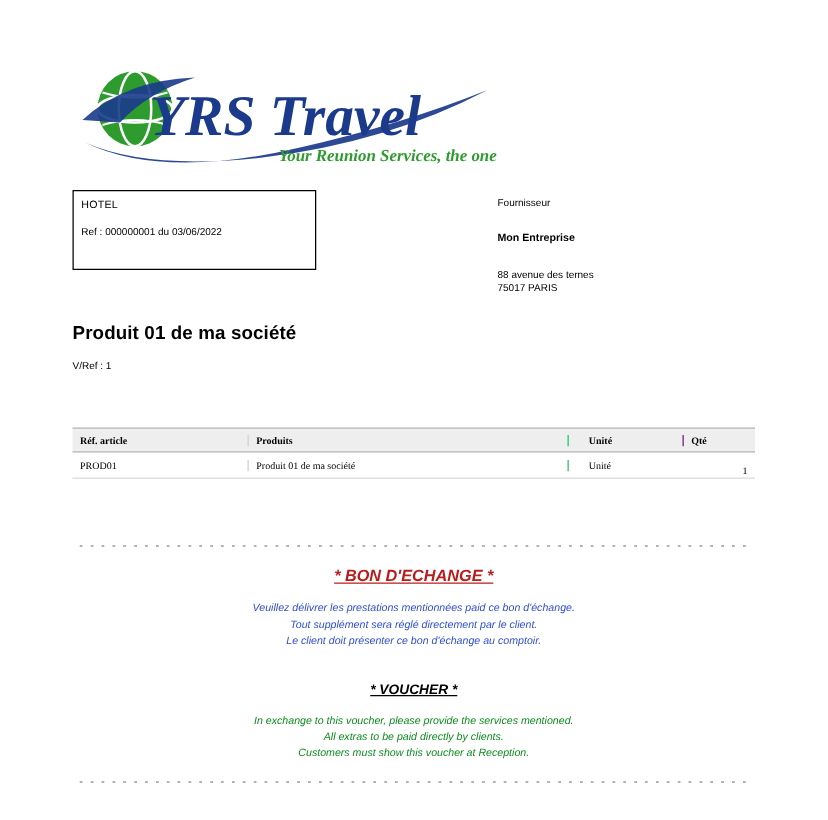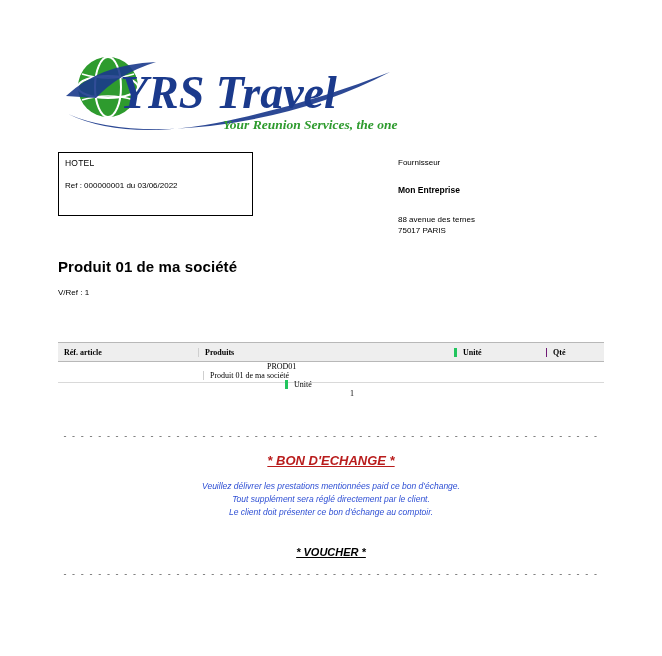--- a/index.html
+++ b/index.html
@@ -106,25 +106,24 @@
     border-bottom: 1px solid #b8b8b8;
     height: 18px;
     align-items: center;
     font-weight: bold;
   }
   .table .trow {
     display: flex;
     height: 20px;
     align-items: center;
     border-bottom: 1px solid #d9d9d9;
-    flex-direction: column;
   }
   .col-ref   { width: 140px; padding-left: 6px; box-sizing: border-box; }
   .col-prod  { width: 256px; padding-left: 6px; box-sizing: border-box; border-left: 1px solid #cfcfcf; }
-  .col-unit  { width: 92px;  padding-left: 6px; box-sizing: border-box; border-left: 3px solid #22c55e; }
+  .col-unit  { width: 92px;  padding-left: 16px; box-sizing: border-box; border-left: 1px solid #22c55e; }
   .col-qte   { width: 58px;  padding-left: 6px; box-sizing: border-box; border-left: 1px solid #701a75; position: relative; }
   .trow .col-qte .qty-val { position: absolute; right: 6px; top: 0; }
 
   
   .voucher {
     position: absolute;
     left: 58px;
     top: 432px;
     width: 546px;
     text-align: center;
@@ -230,15 +229,20 @@
   <div class="dash-rule">- - - - - - - - - - - - - - - - - - - - - - - - - - - - - - - - - - - - - - - - - - - - - - - - - - - - - - - - - - - - - -</div>
 
   <div class="fr-title">* BON D'ECHANGE *</div>
   <div class="fr-body">
     <div>Veuillez délivrer les prestations mentionnées paid ce bon d'échange.</div>
     <div>Tout supplément sera réglé directement par le client.</div>
     <div>Le client doit présenter ce bon d'échange au comptoir.</div>
   </div>
 
   <div class="en-title">* VOUCHER *</div>
+  <div class="en-body">
+    <div>In exchange to this voucher, please provide the services mentioned.</div>
+    <div>All extras to be paid directly by clients.</div>
+    <div>Customers must show this voucher at Reception.</div>
+  </div>
 
   <div class="dash-rule bottom">- - - - - - - - - - - - - - - - - - - - - - - - - - - - - - - - - - - - - - - - - - - - - - - - - - - - - - - - - - - - - -</div>
 </div>
 
 </body></html>

